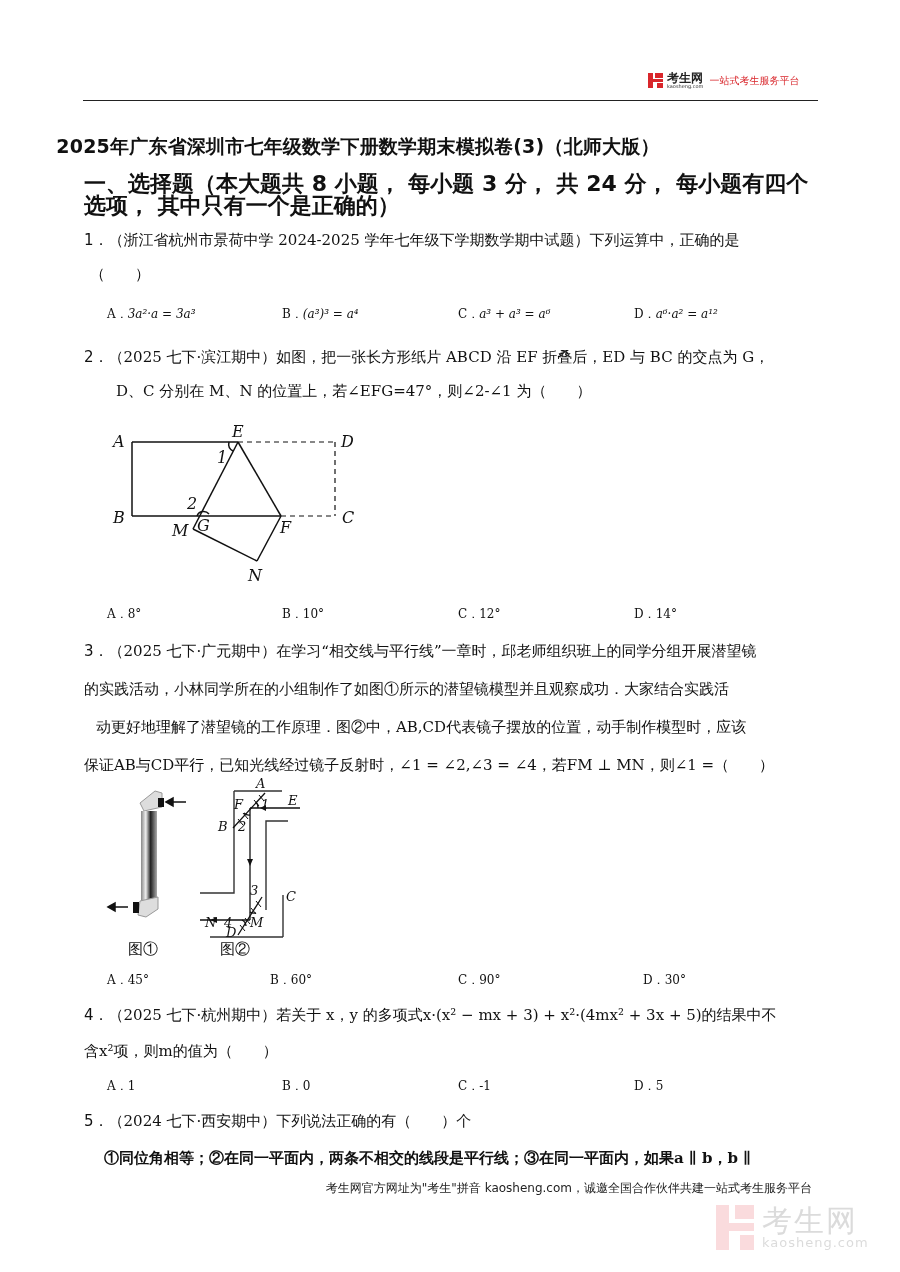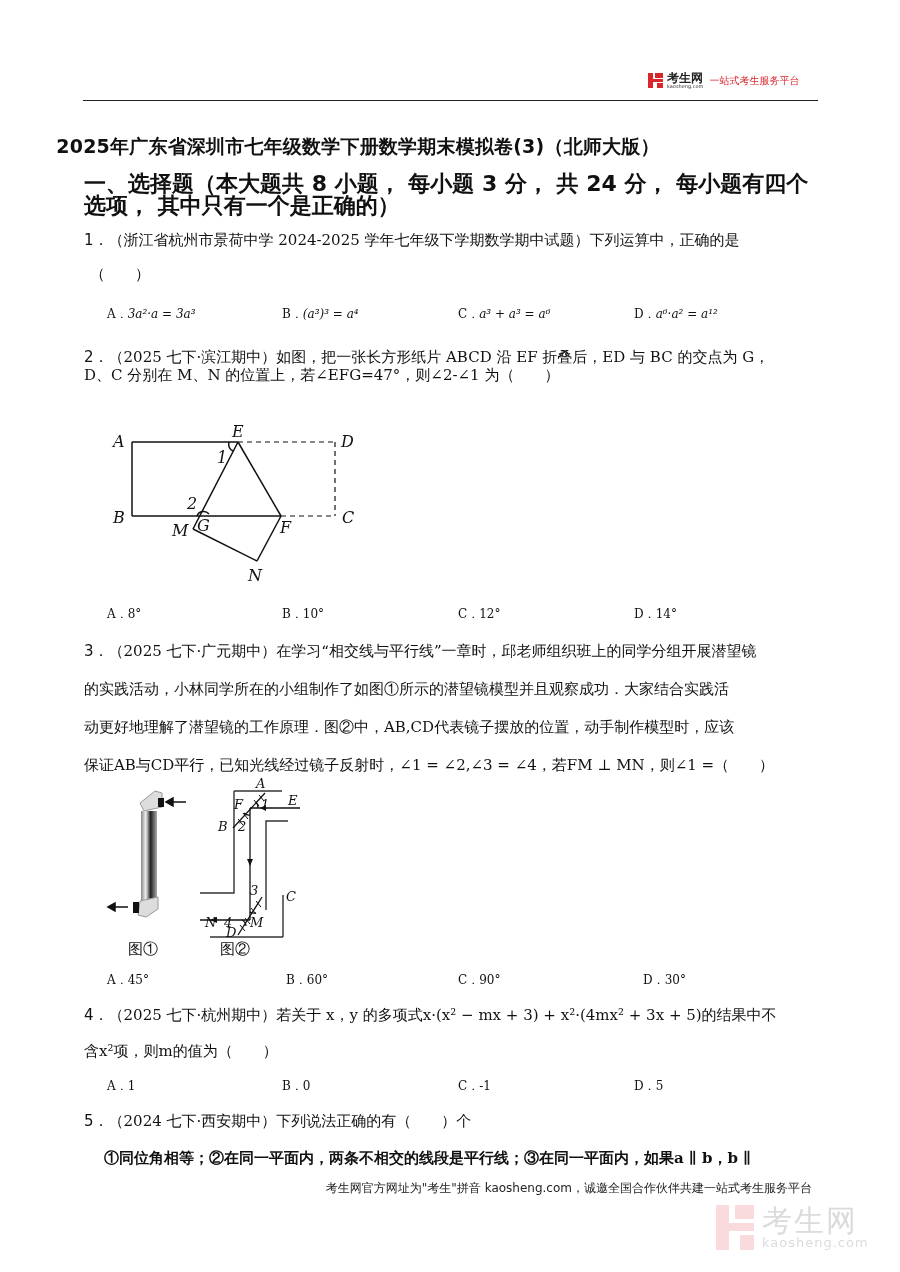--- a/index.html
+++ b/index.html
@@ -65,21 +65,21 @@
 </div>
 <div class="abs q" style="top:264px; left:90px;">（　　）</div>
 <div class="abs opt" style="left:107px; top:304px;"><span>A．</span><span class="math">3a²·a = 3a³</span></div>
 <div class="abs opt" style="left:282px; top:304px;text-align:center;"><span>B．</span><span class="math">(a³)³ = a⁴</span></div>
 <div class="abs opt" style="left:458px; top:304px;"><span>C．</span><span class="math">a³ + a³ = a⁶</span></div>
 <div class="abs opt" style="left:634px; top:304px;"><span>D．</span><span class="math">a⁶·a² = a¹²</span></div>
 
 <div class="abs q" style="top:347px;">
   <span class="num">2．</span><span>（2025 七下·滨江期中）如图，把一张长方形纸片 ABCD 沿 EF 折叠后，ED 与 BC 的交点为 G，</span>
 </div>
-<div class="abs q" style="top:365px;">D、C 分别在 M、N 的位置上，若∠EFG=47°，则∠2-∠1 为（　　）</div>
+<div class="abs q" style="top:381px;margin-left:32px;">D、C 分别在 M、N 的位置上，若∠EFG=47°，则∠2-∠1 为（　　）</div>
 
 <svg class="abs" style="left:105px; top:425px;" width="260" height="160">
   <g stroke="#111" stroke-width="1.5" fill="none">
     <polyline points="27,17 133,17"></polyline>
     <polyline points="27,17 27,91"></polyline>
     <polyline points="27,91 176,91"></polyline>
     <line x1="133" y1="17" x2="176" y2="91"></line>
     <line x1="133" y1="17" x2="88" y2="104"></line>
     <line x1="88" y1="104" x2="152" y2="136"></line>
     <line x1="152" y1="136" x2="176" y2="91"></line>
@@ -108,21 +108,21 @@
 
 <div class="abs opt" style="left:107px; top:604px;"><span>A．</span><span>8°</span></div>
 <div class="abs opt" style="left:282px; top:604px;"><span>B．</span><span>10°</span></div>
 <div class="abs opt" style="left:458px; top:604px;"><span>C．</span><span>12°</span></div>
 <div class="abs opt" style="left:634px; top:604px;"><span>D．</span><span>14°</span></div>
 
 <div class="abs q" style="top:641px;">
   <span class="num">3．</span><span>（2025 七下·广元期中）在学习“相交线与平行线”一章时，邱老师组织班上的同学分组开展潜望镜</span>
 </div>
 <div class="abs q" style="top:679px;">的实践活动，小林同学所在的小组制作了如图①所示的潜望镜模型并且观察成功．大家结合实践活</div>
-<div class="abs q" style="top:717px;">动更好地理解了潜望镜的工作原理．图②中，AB,CD代表镜子摆放的位置，动手制作模型时，应该</div>
+<div class="abs q" style="top:717px;margin-left:12px;">动更好地理解了潜望镜的工作原理．图②中，AB,CD代表镜子摆放的位置，动手制作模型时，应该</div>
 <div class="abs q" style="top:755px;">保证AB与CD平行，已知光线经过镜子反射时，∠1 = ∠2,∠3 = ∠4，若FM ⊥ MN，则∠1 =（　　）</div>
 
 <svg class="abs" style="left:100px; top:785px;" width="95" height="140">
   <defs>
     <linearGradient id="tube" x1="0" x2="1">
       <stop offset="0" stop-color="#888"></stop>
         <stop offset="0.3" stop-color="#eee"></stop>
       <stop offset="0.6" stop-color="#222"></stop>
         <stop offset="1" stop-color="#aaa"></stop>
     </linearGradient>
@@ -189,21 +189,21 @@
     <text x="48" y="56" font-style="normal">2</text>
     <text x="60" y="120" font-style="normal">3</text>
     <text x="34" y="152" font-style="normal">4</text>
   </g>
 </svg>
 
 <div class="abs" style="left:128px; top:940px; font-size:15px;">图①</div>
 <div class="abs" style="left:220px; top:940px; font-size:15px;">图②</div>
 
 <div class="abs opt" style="left:107px; top:970px;"><span>A．</span><span>45°</span></div>
-<div class="abs opt" style="left:286px; top:970px;"><span>B．</span><span>60°</span></div>
+<div class="abs opt" style="left:270px; top:970px;"><span>B．</span><span>60°</span></div>
 <div class="abs opt" style="left:458px; top:970px;"><span>C．</span><span>90°</span></div>
 <div class="abs opt" style="left:634px; top:970px;margin-left:9px;"><span>D．</span><span>30°</span></div>
 
 <div class="abs q" style="top:1005px;">
   <span class="num">4．</span><span>（2025 七下·杭州期中）若关于 x，y 的多项式x·(x² − mx + 3) + x²·(4mx² + 3x + 5)的结果中不</span>
 </div>
 <div class="abs q" style="top:1041px;">含x²项，则m的值为（　　）</div>
 <div class="abs opt" style="left:107px; top:1076px;"><span>A．</span><span>1</span></div>
 <div class="abs opt" style="left:282px; top:1076px;"><span>B．</span><span>0</span></div>
 <div class="abs opt" style="left:458px; top:1076px;"><span>C．</span><span>-1</span></div>

